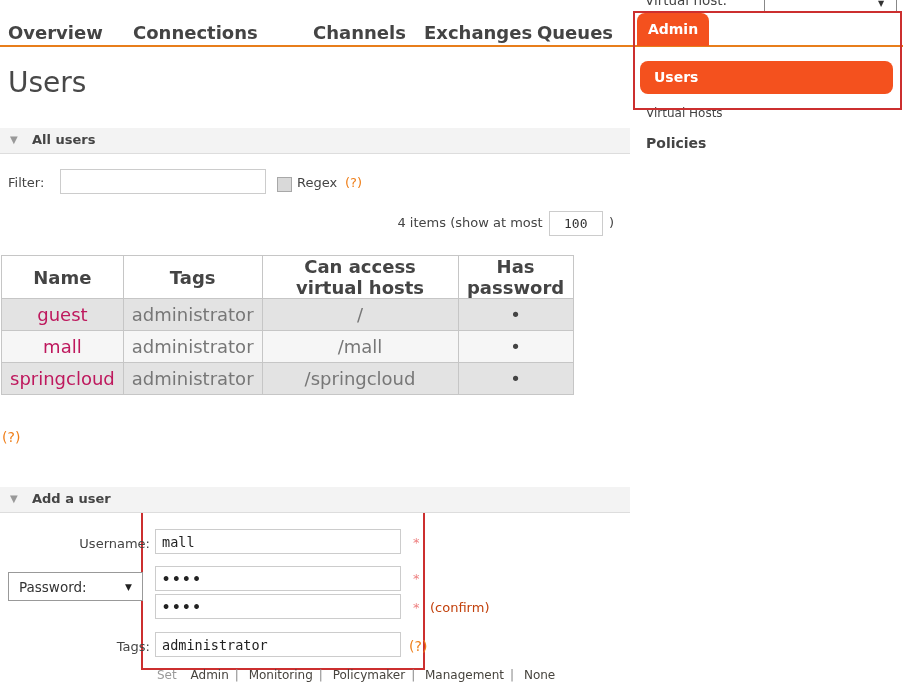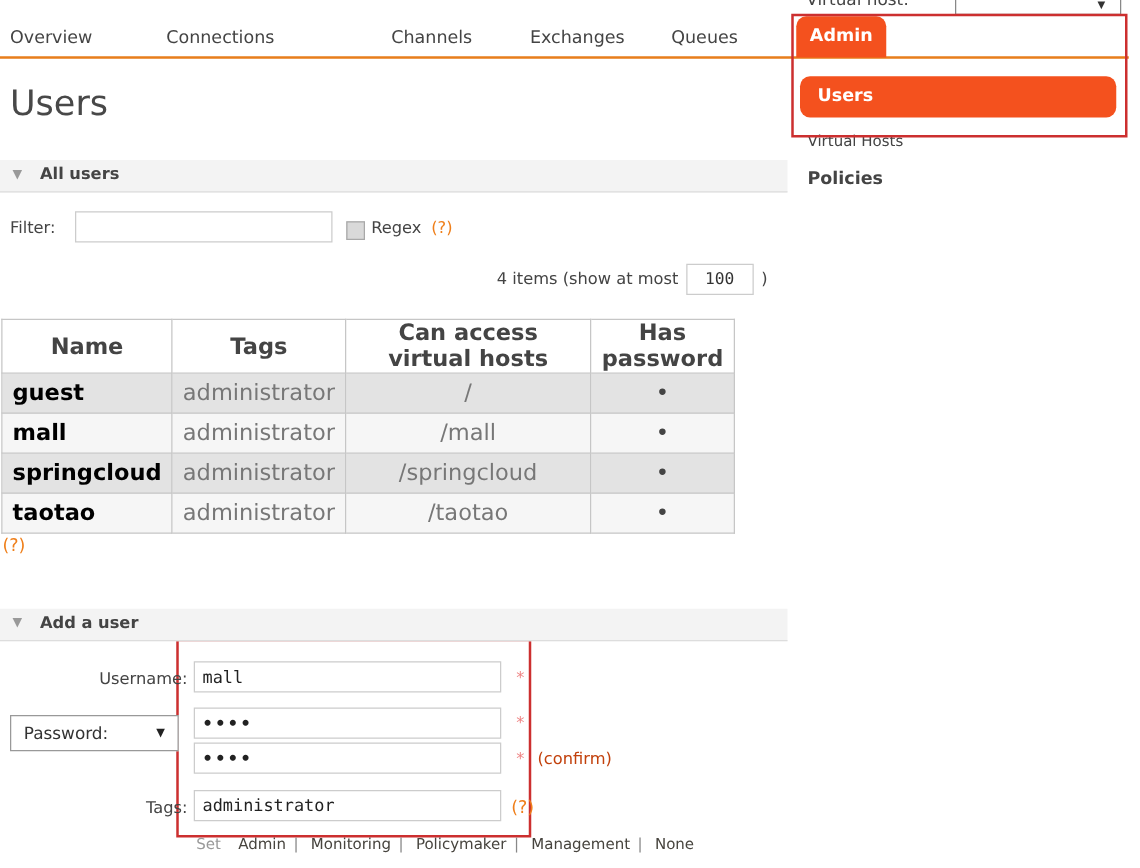--- a/index.html
+++ b/index.html
@@ -2,21 +2,21 @@
 <html><head>
 <meta charset="utf-8">
 <style>
   html,body{margin:0;padding:0;background:#fff;}
   #screen{position:relative;width:912px;height:694px;overflow:hidden;
           font-family:"DejaVu Sans","Liberation Sans",sans-serif;color:#444;font-size:13px;}
   .abs{position:absolute;}
 
   
   #nav-line{left:0;top:45px;width:903px;height:2px;background:#e87e1b;}
-  .nav-item{top:22px;font-weight:normal;font-size:14px;color:#444;cursor:pointer;}
+  .nav-item{top:22px;font-weight:bold;font-size:18px;color:#444;cursor:pointer;}
   #nav-overview{left:8px;} #nav-connections{left:133px;} #nav-channels{left:281px;margin-left:32px;}
   #nav-exchanges{left:424px;} #nav-queues{left:537px;}
   #nav-admin{left:637px;top:13px;width:72px;height:33px;background:#f4511e;
              border-radius:8px 8px 0 0;color:#fff;text-align:center;line-height:32px;
              font-weight:bold;font-size:14px;cursor:pointer;}
 
   
   #vh-label{left:645px;top:-8px;font-size:13.5px;color:#444;}
   #vh-select{left:764px;top:-17px;width:131px;height:27px;border:1px solid #888;background:#fff;cursor:pointer;}
   #vh-value{left:772px;top:-14px;font-size:13.5px;color:#222;}
@@ -57,21 +57,21 @@
   #items-count-input{display:inline-block;width:54px;height:25px;border:1px solid #ccc;box-sizing:border-box;
                      font-family:"DejaVu Sans Mono","Liberation Mono",monospace;font-size:13px;
                      text-align:center;vertical-align:middle;margin:0 2px;color:#333;}
 
   
   #users-table{left:1px;top:255px;border-collapse:collapse;}
   #users-table th,#users-table td{border:1px solid #c6c6c6;font-size:18px;padding:0 8px;}
   #users-table th{height:28px;font-weight:bold;color:#444;background:#fff;text-align:center;}
   #users-table td{height:31px;}
   .col-name{width:93px;} .col-tags{width:95px;} .col-vhosts{width:179px;} .col-pass{width:98px;}
-  td.cell-name{font-weight:bold;color:#000000;cursor:pointer;}
+  td.cell-name{font-weight:normal;color:#be185d;cursor:pointer;text-align:center;}
   td.cell-tags{color:#777;}
   td.cell-vhosts{color:#777;text-align:center;}
   td.cell-pass{color:#444;text-align:center;}
   tr.row-odd td{background:#e3e3e3;}
   tr.row-even td{background:#f6f6f6;}
 
   #table-help{left:2px;top:429px;font-size:14px;}
 
   
   .form-label{width:150px;text-align:right;color:#444;}
@@ -167,26 +167,20 @@
         <td class="cell-tags">administrator</td>
         <td class="cell-vhosts">/mall</td>
         <td class="cell-pass">•</td>
       </tr>
       <tr class="row-odd">
         <td class="cell-name">springcloud</td>
         <td class="cell-tags">administrator</td>
         <td class="cell-vhosts">/springcloud</td>
         <td class="cell-pass">•</td>
       </tr>
-      <tr class="row-even">
-        <td class="cell-name">taotao</td>
-        <td class="cell-tags">administrator</td>
-        <td class="cell-vhosts">/taotao</td>
-        <td class="cell-pass">•</td>
-      </tr>
     </tbody>
   </table>
 
   <span id="table-help" class="abs help-link">(?)</span>
 
   <div id="bar-add-user" class="abs section-bar">
     <span class="section-tri">▼</span>
     <span class="section-label">Add a user</span>
   </div>
 

